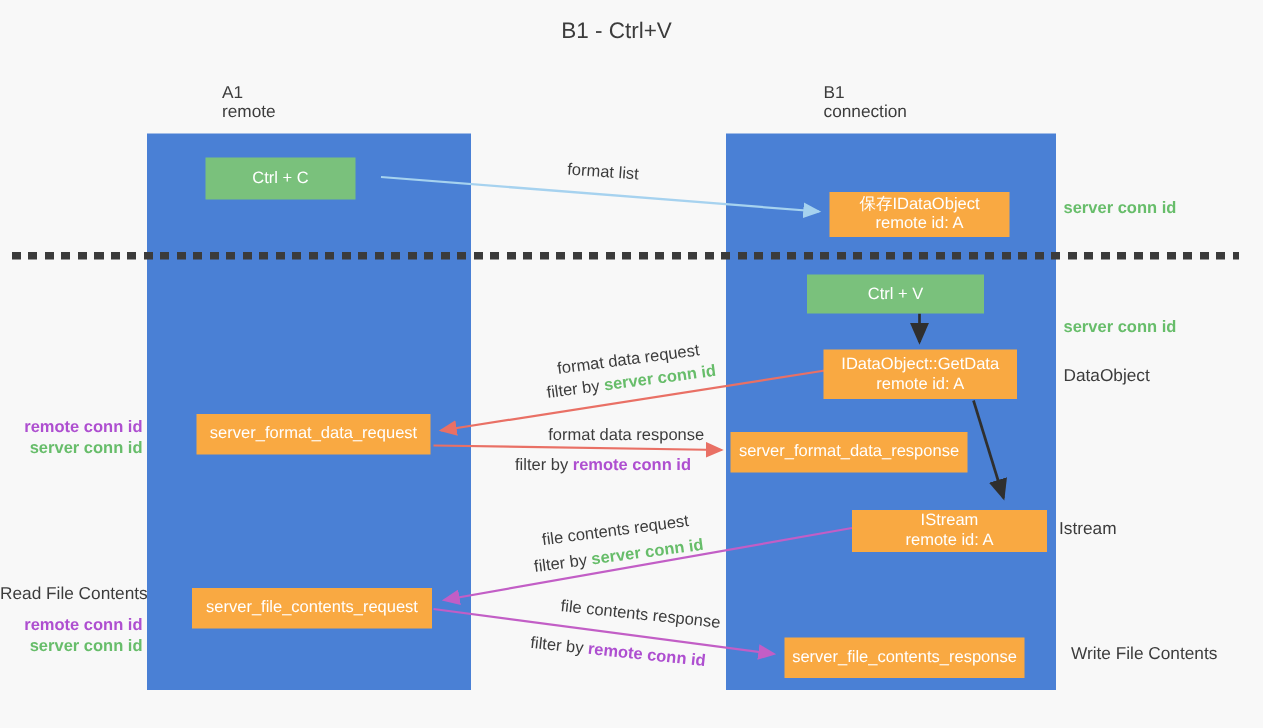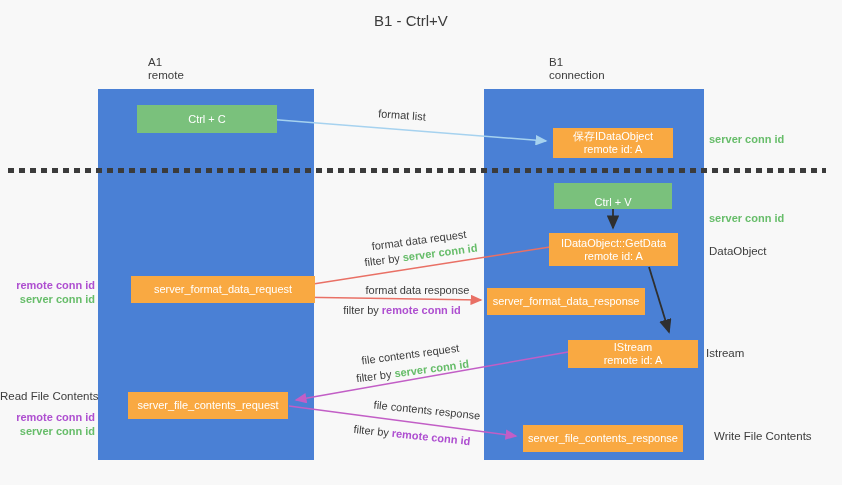--- a/index.html
+++ b/index.html
@@ -89,39 +89,39 @@
     </defs>
     <line class="st-lightblue" x1="254" y1="118" x2="546" y2="141" marker-end="url(#ah-lb)"></line>
     <line class="st-black" x1="613" y1="209" x2="613" y2="228" marker-end="url(#ah-bk)"></line>
     <line class="st-salmon" x1="550" y1="247" x2="294" y2="287" marker-end="url(#ah-sa)"></line>
     <line class="st-salmon" x1="289" y1="297" x2="481" y2="300" marker-end="url(#ah-sa)"></line>
     <line class="st-black" x1="649" y1="267" x2="669" y2="332" marker-end="url(#ah-bk)"></line>
     <line class="st-magenta" x1="568" y1="352" x2="296" y2="400" marker-end="url(#ah-ma)"></line>
     <line class="st-magenta" x1="289" y1="406" x2="516" y2="436" marker-end="url(#ah-ma)"></line>
   </svg>
 
-  <div class="abs node green" style="left:137px;top:105px;width:140px;height:28px;">
+  <div class="abs node green" style="left:137px;top:105px;width:100px;height:28px;">
     <span>Ctrl + C</span>
   </div>
 
   <div class="abs node orange" style="left:553px;top:128px;width:120px;height:30px;">
     <span>保存IDataObject</span>
     <span>remote id: A</span>
   </div>
 
-  <div class="abs node green" style="left:554px;top:183px;width:118px;height:26px;justify-content:flex-end;">
+  <div class="abs node green" style="left:538px;top:183px;width:118px;height:26px;">
     <span>Ctrl + V</span>
   </div>
 
   <div class="abs node orange" style="left:549px;top:233px;width:129px;height:33px;">
     <span>IDataObject::GetData</span>
     <span>remote id: A</span>
   </div>
 
-  <div class="abs node orange" style="left:131px;top:276px;width:184px;height:27px;">
+  <div class="abs node orange" style="left:131px;top:276px;width:156px;height:27px;">
     <span>server_format_data_request</span>
   </div>
 
   <div class="abs node orange" style="left:487px;top:288px;width:158px;height:27px;">
     <span>server_format_data_response</span>
   </div>
 
   <div class="abs node orange" style="left:568px;top:340px;width:130px;height:28px;">
     <span>IStream</span>
     <span>remote id: A</span>

